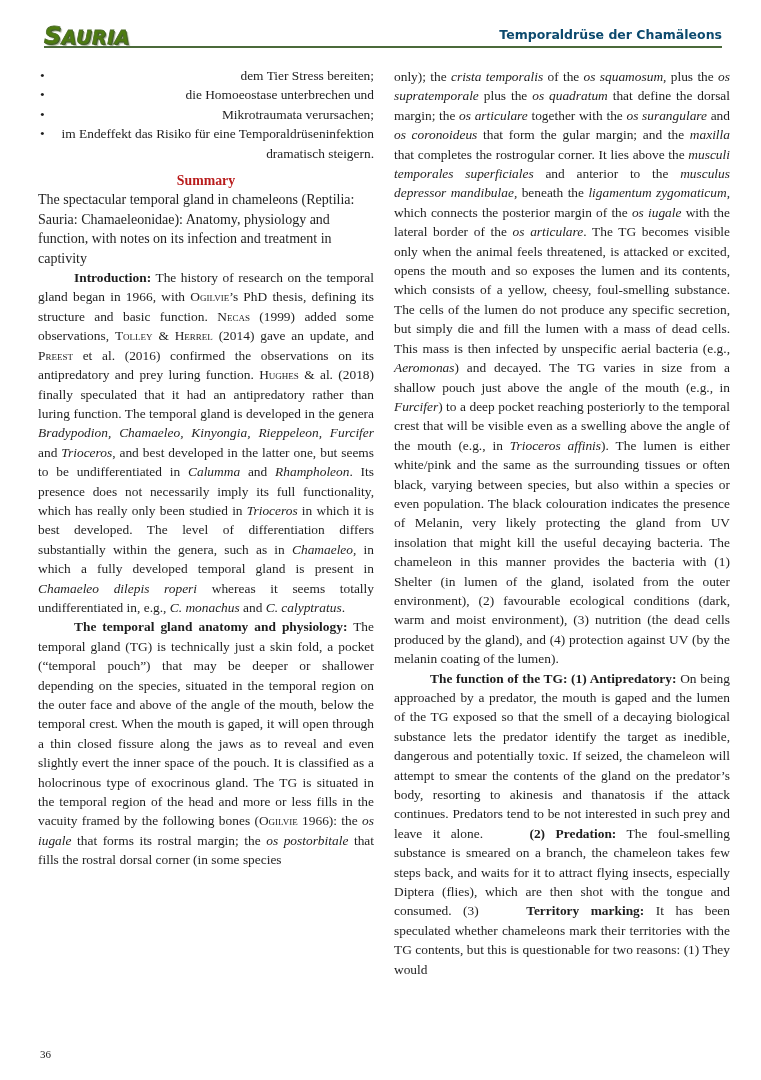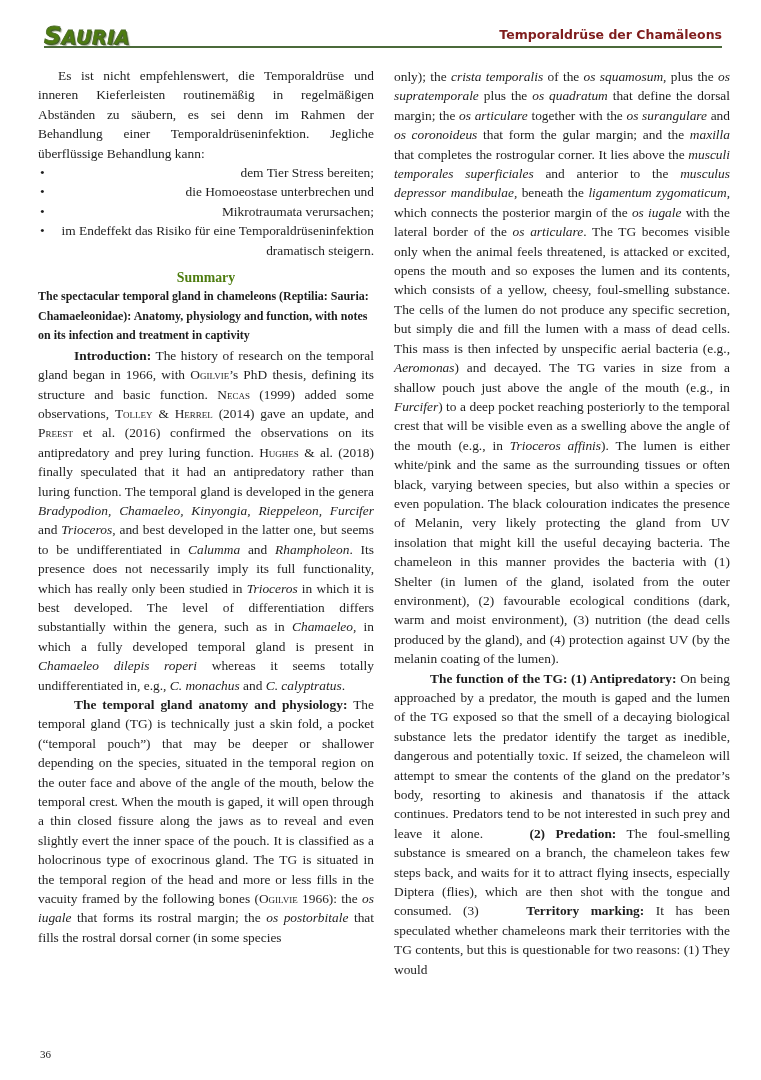--- a/index.html
+++ b/index.html
@@ -1,47 +1,46 @@
 <!DOCTYPE html>
 <html><head>
   <meta charset="utf-8">
   <style>
     html, body { margin: 0; padding: 0; background: #ffffff; }
     body { width: 761px; height: 1080px; position: relative; overflow: hidden; color: #1e1e1e; font-family: "Liberation Serif", "DejaVu Serif", serif; }
     .header { position: absolute; left: 42px; top: 22px; width: 680px; height: 26px; }
     .logo { position: absolute; left: 2px; top: 0px; font-family: "DejaVu Sans", sans-serif; font-weight: bold; font-size: 19px; letter-spacing: 0.5px; color: #4d7c0f; -webkit-text-stroke: 0.8px #4a6a28; text-shadow: 1px 1px 0 #3e5a22, 2px 2px 1px rgba(60,80,30,0.45); font-style: italic; }
     .logo .big { font-size: 24px; }
-    .running-title { position: absolute; right: 0px; top: 5px; font-family: "DejaVu Sans", sans-serif; font-weight: bold; font-size: 12.5px; color: #7f1d1d; }
+    .running-title { position: absolute; right: 0px; top: 5px; font-family: "DejaVu Sans", sans-serif; font-weight: bold; font-size: 12.5px; color: #0c4a6e; }
     .header-rule { position: absolute; left: 2px; right: 0; top: 24px; height: 2px; background: #4b6a3a; }
     .col { position: absolute; top: 66px; width: 336px; font-size: 13.4px; line-height: 19.4px; text-align: justify; hyphens: auto; }
     .col.left { left: 38px; }
     .col.right { left: 394px; top: 67px; }
     .col p { margin: 0; }
     .indent { text-indent: 20px; }
     ul.bullets { list-style: none; margin: 0; padding: 0; }
     ul.bullets li { position: relative; padding-left: 20px; text-align: right; }
     ul.bullets li::before { content: "\2022"; position: absolute; left: 2px; top: 0; }
-    .summary-heading { text-align: center; font-weight: bold; color: #4d7c0f; margin-top: 8px !important; font-size: 13.8px; }
-    .paper-title { font-weight: bold; font-size: 12px; line-height: 19.4px; text-align: left; }
+    .summary-heading { text-align: center; font-weight: bold; color: #b91c1c; margin-top: 8px !important; font-size: 13.8px; }
+    .paper-title { font-weight: normal; font-size: 14px; line-height: 19.4px; text-align: left; }
     .sc { font-variant: small-caps; }
     b, strong { font-weight: bold; margin-left: 36px; }
     i { font-style: italic; }
     .page-number { position: absolute; left: 40px; top: 1048px; font-size: 11px; }
   </style>
 </head>
 <body>
 
 <div class="header">
   <div class="logo"><span class="big">S</span><span>AURIA</span></div>
   <div class="running-title">Temporaldrüse der Chamäleons</div>
   <div class="header-rule"></div>
 </div>
 
 <div class="col left">
-  <p class="indent">Es ist nicht empfehlenswert, die Temporaldrüse und inneren Kieferleisten routinemäßig in regelmäßigen Abständen zu säubern, es sei denn im Rahmen der Behandlung einer Temporaldrüseninfektion. Jegliche überflüssige Behandlung kann:</p>
   <ul class="bullets">
     <li>dem Tier Stress bereiten;</li>
     <li>die Homoeostase unterbrechen und</li>
     <li>Mikrotraumata verursachen;</li>
     <li>im Endeffekt das Risiko für eine Temporaldrüseninfektion dramatisch steigern.</li>
   </ul>
   <p class="summary-heading">Summary</p>
   <p class="paper-title">The spectacular temporal gland in chameleons (Reptilia: Sauria: Chamaeleonidae): Anatomy, physiology and function, with notes on its infection and treatment in captivity</p>
   <p><b>Introduction:</b><span> The history of research on the temporal gland began in 1966, with </span><span class="sc">Ogilvie</span><span>’s PhD thesis, defining its structure and basic function. </span><span class="sc">Necas</span><span> (1999) added some observations, </span><span class="sc">Tolley &amp; Herrel</span><span> (2014) gave an update, and </span><span class="sc">Preest</span><span> et al. (2016) confirmed the observations on its antipredatory and prey luring function. </span><span class="sc">Hughes</span><span> &amp; al. (2018) finally speculated that it had an antipredatory rather than luring function. The temporal gland is developed in the genera </span><i>Bradypodion, Chamaeleo, Kinyongia, Rieppeleon, Furcifer</i><span> and </span><i>Trioceros</i><span>, and best developed in the latter one, but seems to be undifferentiated in </span><i>Calumma</i><span> and </span><i>Rhampholeon</i><span>. Its presence does not necessarily imply its full functionality, which has really only been studied in </span><i>Trioceros</i><span> in which it is best developed. The level of differentiation differs substantially within the genera, such as in </span><i>Chamaeleo</i><span>, in which a fully developed temporal gland is present in </span><i>Chamaeleo dilepis roperi</i><span> whereas it seems totally undifferentiated in, e.g., </span><i>C. monachus</i><span> and </span><i>C. calyptratus</i><span>.</span></p>
   <p><b>The temporal gland anatomy and physiology:</b><span> The temporal gland (TG) is technically just a skin fold, a pocket (“temporal pouch”) that may be deeper or shallower depending on the species, situated in the temporal region on the outer face and above of the angle of the mouth, below the temporal crest. When the mouth is gaped, it will open through a thin closed fissure along the jaws as to reveal and even slightly evert the inner space of the pouch. It is classified as a holocrinous type of exocrinous gland. The TG is situated in the temporal region of the head and more or less fills in the vacuity framed by the following bones (</span><span class="sc">Ogilvie</span><span> 1966): the </span><i>os iugale</i><span> that forms its rostral margin; the </span><i>os postorbitale</i><span> that fills the rostral dorsal corner (in some species</span></p>

